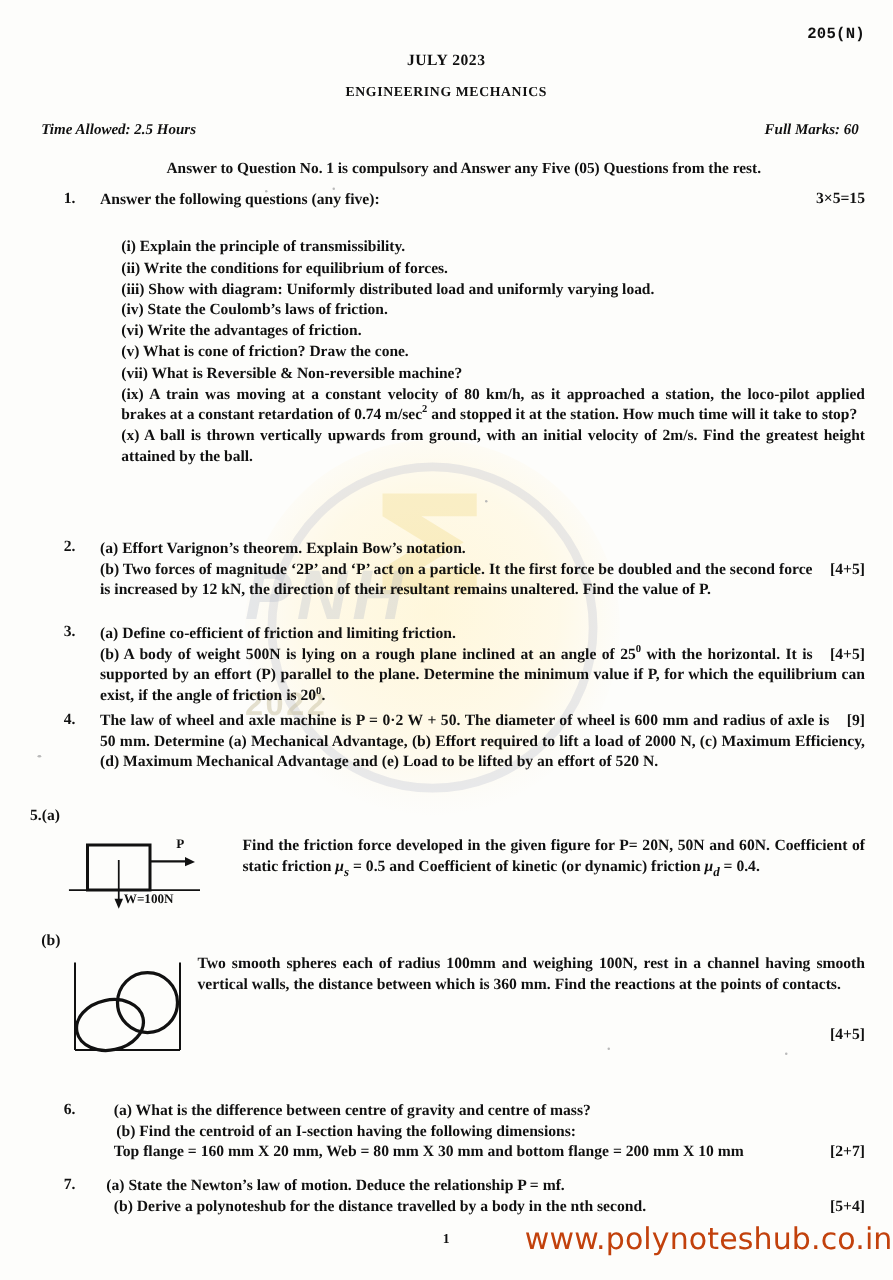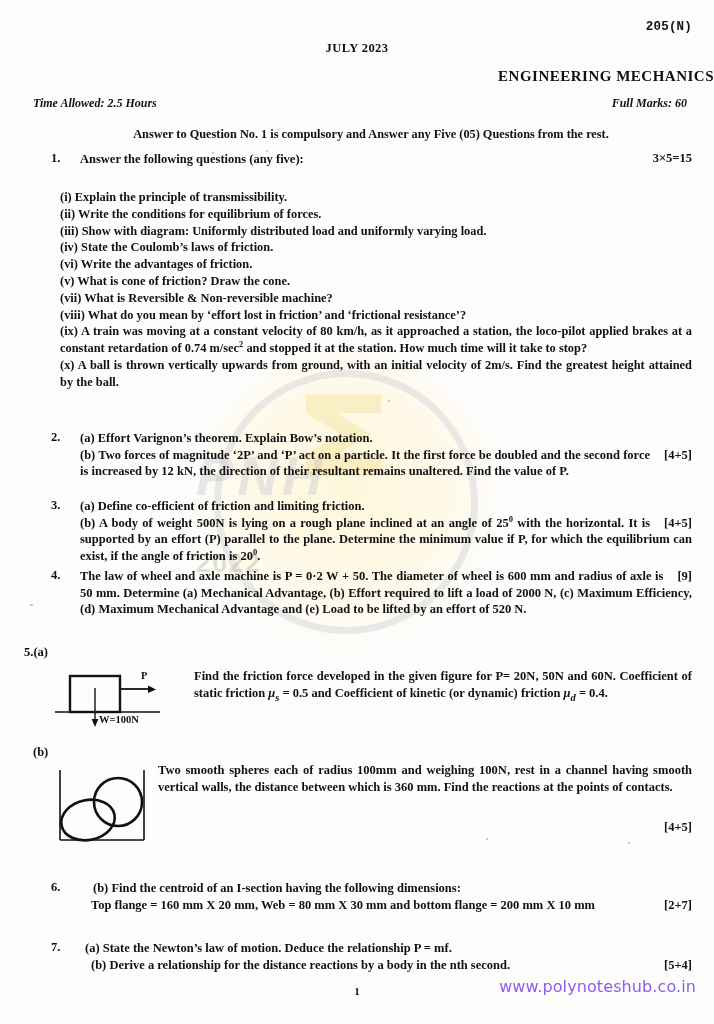--- a/index.html
+++ b/index.html
@@ -95,23 +95,23 @@
     top: 41px;
     text-align: center;
     font-weight: bold;
     font-size: 12.5px;
     letter-spacing: 0.4px;
   }
   .subject {
     position: absolute;
     left: 0; right: 0;
     top: 68px;
-    text-align: right;
-    font-weight: bold;
-    font-size: 15px;
+    text-align: center;
+    font-weight: bold;
+    font-size: 11px;
     letter-spacing: 0.5px;
   }
   .time-allowed {
     position: absolute;
     left: 33px;
     top: 96px;
     font-style: italic;
     font-weight: bold;
     font-size: 12px;
   }
@@ -159,21 +159,21 @@
     font-weight: bold;
     margin-left: 14px;
   }
   .marks-abs {
     position: absolute;
     right: 0;
     font-weight: bold;
     font-size: 12.5px;
   }
   .sublist {
-    margin-left: 27px;
+    margin-left: 64px;
     font-size: 12.4px;
     font-weight: bold;
     line-height: 1.355;
   }
   .sublist .item { text-align: justify; }
   sup { font-size: 0.68em; vertical-align: super; line-height: 0; }
   .muv { font-style: italic; font-weight: bold; }
 
   
   .q5a-label {
@@ -225,25 +225,25 @@
   .page-number {
     position: absolute;
     left: 0; right: 0;
     top: 985px;
     text-align: center;
     font-size: 11px;
     font-weight: bold;
   }
   .site-url {
     position: absolute;
-    right: 18px;
+    right: 0;
     top: 977px;
     font-family: "DejaVu Sans", "Liberation Sans", sans-serif;
-    font-size: 16px;
-    color: #8b5cf6;
+    font-size: 24px;
+    color: #c2410c;
     letter-spacing: 0.1px;
   }
   .speck {
     position: absolute;
     background: #b9b9b9;
     border-radius: 50%;
     z-index: 2;
     pointer-events: none;
   }
 </style>
@@ -277,21 +277,20 @@
     </div>
 
     <div class="sublist" style="position:absolute; left:33px; right:22px; top:189px;">
       <div class="item">(i) Explain the principle of transmissibility.</div>
       <div class="item">(ii) Write the conditions for equilibrium of forces.</div>
       <div class="item">(iii) Show with diagram: Uniformly distributed load and uniformly varying load.</div>
       <div class="item">(iv) State the Coulomb’s laws of friction.</div>
       <div class="item">(vi) Write the advantages of friction.</div>
       <div class="item">(v) What is cone of friction? Draw the cone.</div>
       <div class="item">(vii) What is Reversible &amp; Non-reversible machine?</div>
-      <div class="item">(viii) What do you mean by ‘effort lost in friction’ and ‘frictional resistance’?</div>
       <div class="item">
         (ix) A train was moving at a constant velocity of 80 km/h, as it approached a station, the loco-pilot applied
         brakes at a constant retardation of 0.74 m/sec<sup>2</sup> and stopped it at the station. How much time will it take to
         stop?
       </div>
       <div class="item">(x) A ball is thrown vertically upwards from ground, with an initial velocity of 2m/s. Find the greatest height attained by the ball.</div>
     </div>
 
     <div class="qblock" style="top:430px;">
       <div class="qnum">2.</div>
@@ -358,33 +357,34 @@
 
         <circle cx="66" cy="36" r="24" fill="none" stroke="#111" stroke-width="2.6"></circle>
       </svg>
     </div>
 
     <div class="q5b-text">Two smooth spheres each of radius 100mm and weighing 100N, rest in a channel having smooth vertical walls, the distance between which is 360 mm. Find the reactions at the points of contacts.</div>
     <div class="q5b-marks">[4+5]</div>
 
     <div class="qblock" style="top:880px;">
       <div class="qnum">6.</div>
+      <div class="qbody nojust" style="margin-left:58px;">(a) What is the difference between centre of gravity and centre of mass?</div>
       <div class="qbody nojust" style="margin-left:60px;">(b) Find the centroid of an I-section having the following dimensions:</div>
       <div class="qbody nojust" style="margin-left:58px;">
         <span class="marks">[2+7]</span>
         <span>Top flange = 160 mm X 20 mm, Web = 80 mm X 30 mm and bottom flange = 200 mm X 10 mm</span>
       </div>
     </div>
 
     <div class="qblock" style="top:940px;">
       <div class="qnum">7.</div>
       <div class="qbody nojust" style="margin-left:52px;">(a) State the Newton’s law of motion. Deduce the relationship P = mf.</div>
       <div class="qbody nojust" style="margin-left:58px;">
         <span class="marks">[5+4]</span>
-        <span>(b) Derive a relationship for the distance reactions by a body in the nth second.</span>
+        <span>(b) Derive a polynoteshub for the distance travelled by a body in the nth second.</span>
       </div>
     </div>
 
     <div class="page-number">1</div>
     <div class="site-url">www.polynoteshub.co.in</div>
 
     <span class="speck" style="left:212px; top:152px; width:2px; height:2px;"></span>
     <span class="speck" style="left:266px; top:150px; width:2px; height:2px;"></span>
     <span class="speck" style="left:388px; top:400px; width:2px; height:2px;"></span>
     <span class="speck" style="left:30px; top:604px; width:3px; height:2px;"></span>

